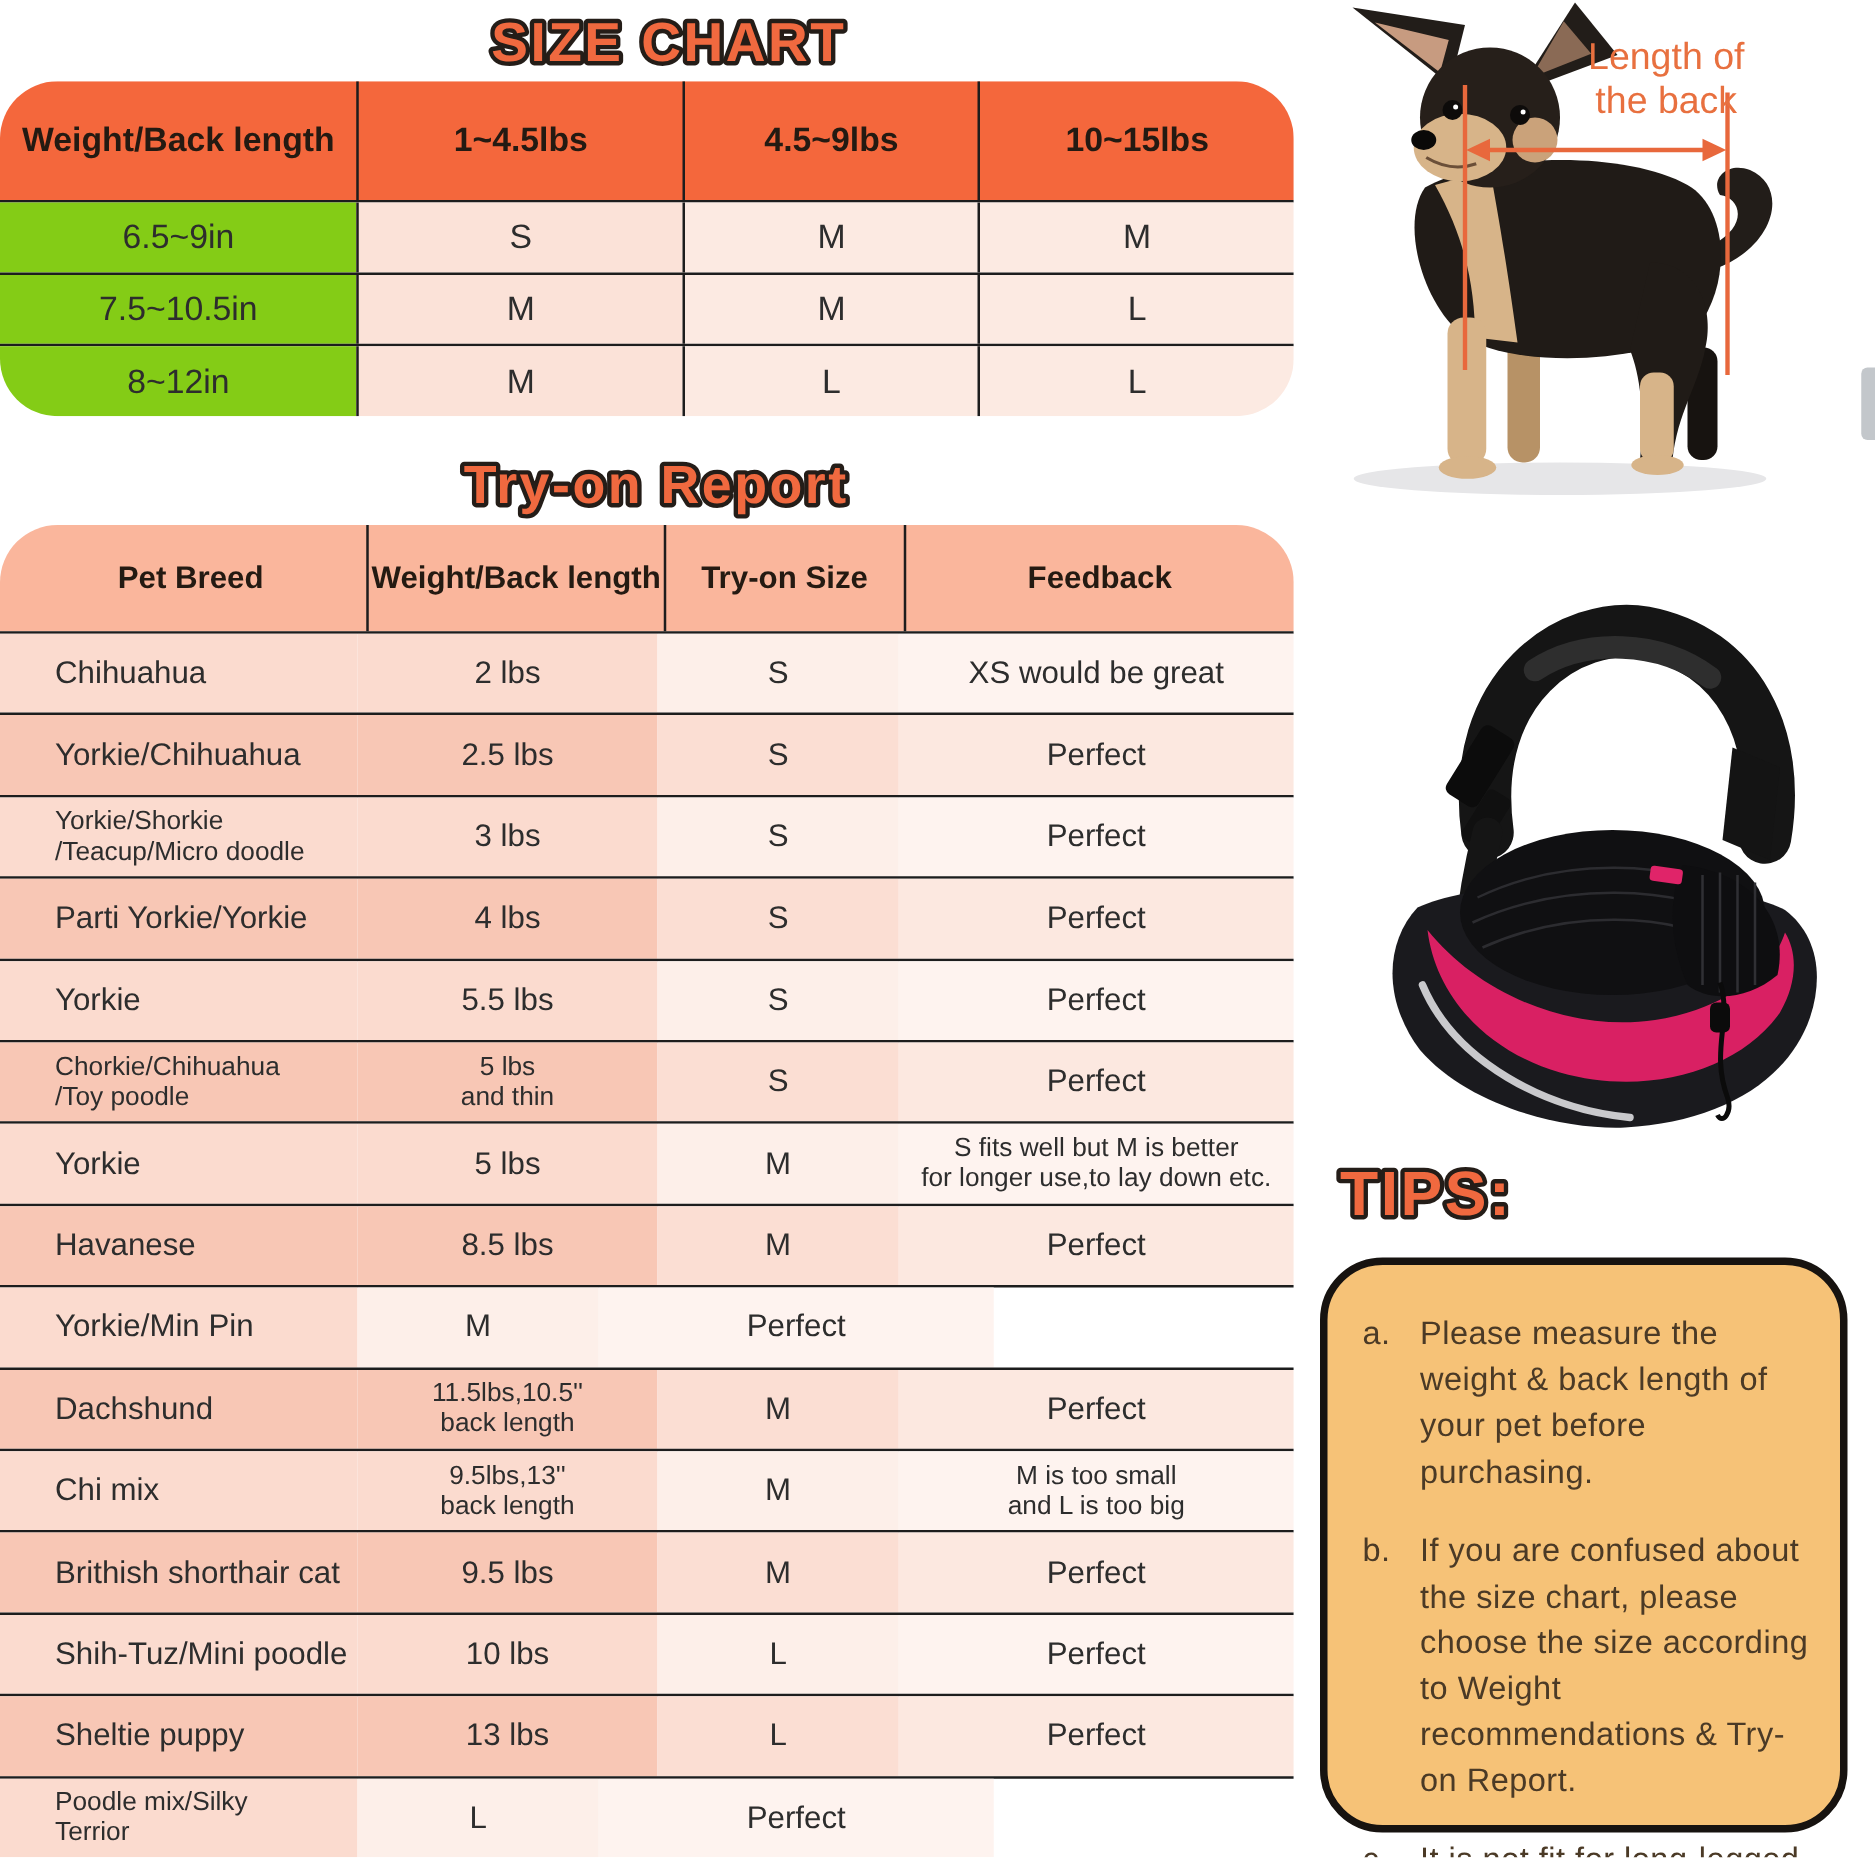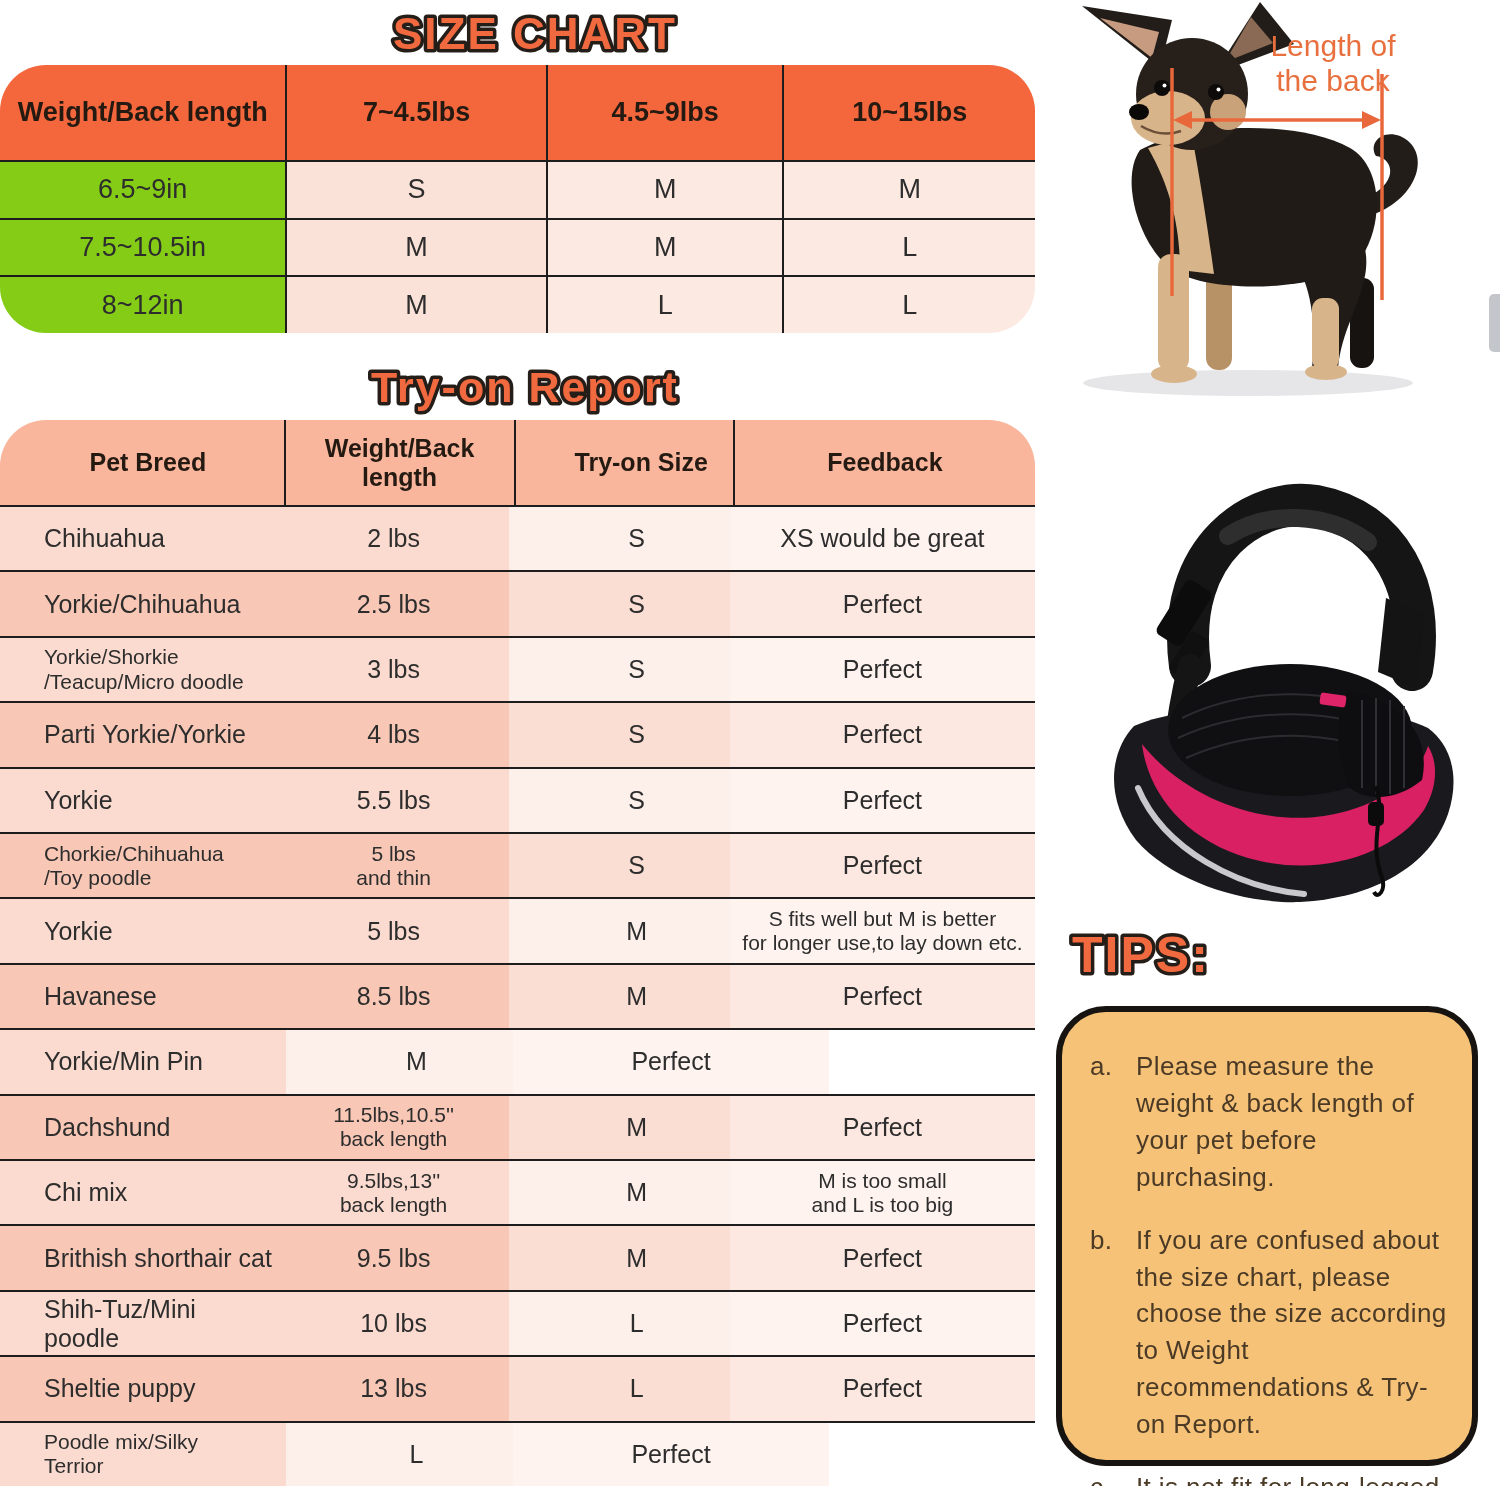--- a/index.html
+++ b/index.html
@@ -29,21 +29,21 @@
   .sc-row .sc-c2{background:#fbe2d8;}
   .sc-row .sc-c3,.sc-row .sc-c4{background:#fceae2;}
 
   
   .to-table{left:0;top:420px;width:1035px;height:1066px;border-radius:46px 46px 0 0;
             overflow:hidden;display:flex;flex-direction:column;}
   .to-table .hdr{height:85px;display:flex;background:#fab69c;font-size:25px;flex:none;}
   .to-body{flex:1;display:flex;flex-direction:column;}
   .to-row{flex:1;display:flex;border-top:2px solid #1d1d1d;font-size:25px;}
   .to-c1{width:286px;justify-content:flex-start;text-align:left;padding-left:44px;box-sizing:border-box;}
-  .to-c2{width:240px;} .to-c3{width:193px;padding-left:34px;} .to-c4{width:316px;}
+  .to-c2{width:240px;} .to-c3{width:193px;} .to-c4{width:316px;}
   .hdr .to-c1{justify-content:center;text-align:center;padding-left:0;margin-left:12px;}
   .to-row:nth-child(odd) .to-c1,.to-row:nth-child(odd) .to-c2{background:#fbdbcf;}
   .to-row:nth-child(odd) .to-c3{background:#fdefe9;}
   .to-row:nth-child(odd) .to-c4{background:#fef3ef;}
   .to-row:nth-child(even) .to-c1,.to-row:nth-child(even) .to-c2{background:#f8c7b5;}
   .to-row:nth-child(even) .to-c3{background:#fbded3;}
   .to-row:nth-child(even) .to-c4{background:#fce8e0;}
   .tl{font-size:21px;line-height:1.15;}
 
   
@@ -67,21 +67,21 @@
 
 <div class="canvas">
 
   <svg class="title" style="left:368px;top:2px;" width="334" height="62" viewBox="0 0 334 62">
     <text class="bubble" x="167" y="47" font-size="44" text-anchor="middle">SIZE CHART</text>
   </svg>
 
   <div class="abs sc-table">
     <div class="hdr">
       <div class="cell sc-c1">Weight/Back length</div>
-      <div class="cell sc-c2 vline">7~4.5lbs</div>
+      <div class="cell sc-c2 vline">1~4.5lbs</div>
       <div class="cell sc-c3 vline">4.5~9lbs</div>
       <div class="cell sc-c4 vline">10~15lbs</div>
     </div>
     <div class="sc-row">
       <div class="cell sc-c1">6.5~9in</div>
       <div class="cell sc-c2 vline">S</div>
       <div class="cell sc-c3 vline">M</div>
       <div class="cell sc-c4 vline">M</div>
     </div>
     <div class="sc-row">

